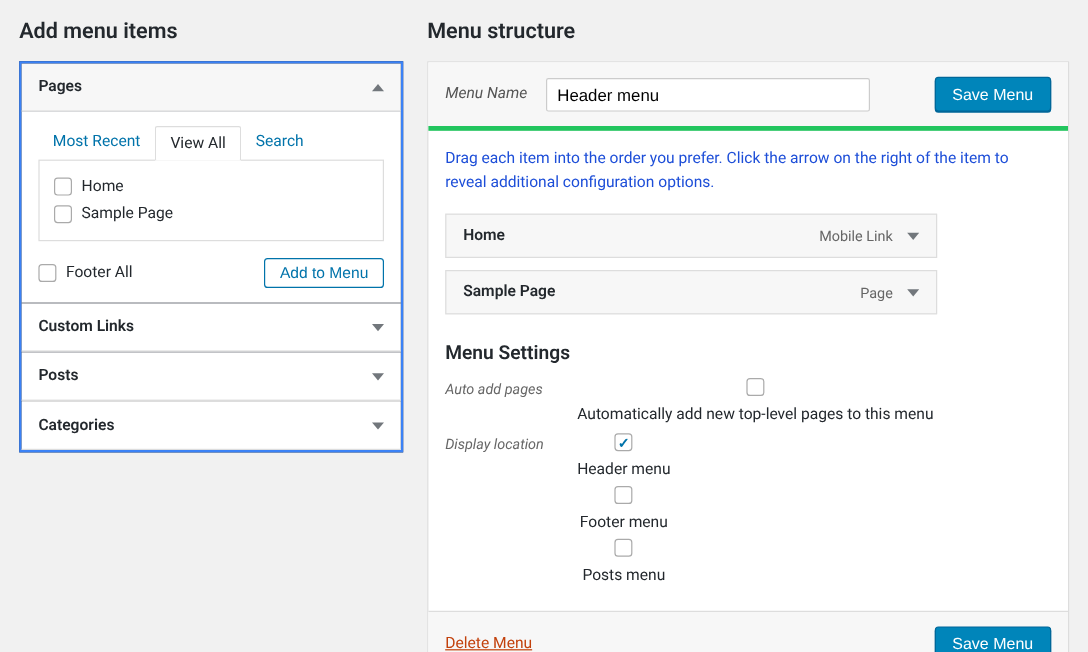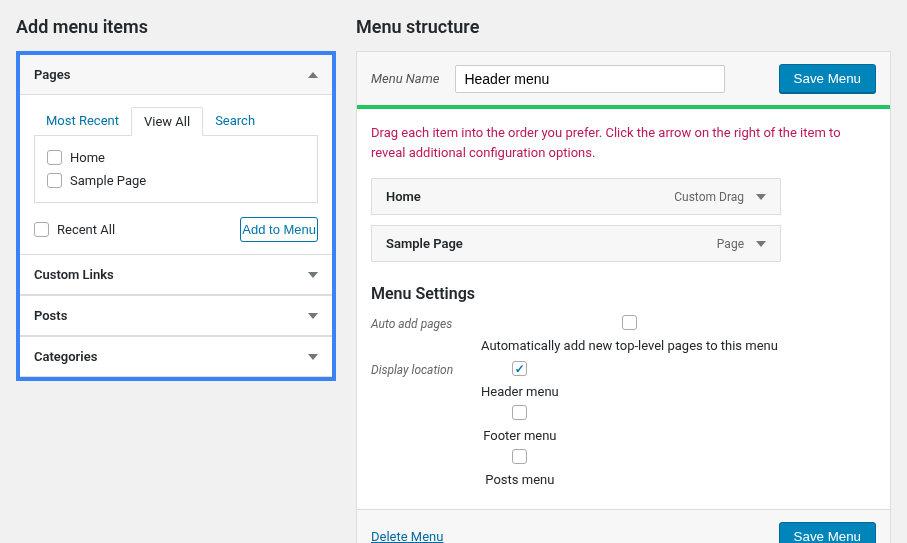--- a/index.html
+++ b/index.html
@@ -1,58 +1,58 @@
 <!DOCTYPE html>
 <html><head>
 <meta charset="utf-8">
 <style>
 * { box-sizing: border-box; margin: 0; padding: 0; }
 body { font-family: -apple-system, BlinkMacSystemFont, "Segoe UI", Roboto, sans-serif; font-size: 13px; color: #23282d; background: #f1f1f1; padding: 16px; width: 907px; }
 .wrap { display: flex; gap: 20px; }
 .col-left { width: 320px; }
 .col-right { flex: 1; }
 h2 { font-size: 18px; font-weight: 600; margin-bottom: 14px; color: #23282d; }
-.accordion { border: 4px solid #3b82f6; background: #0f172a; margin-top: 13px; }
+.accordion { border: 2px solid #3b82f6; background: #0f172a; margin-top: 13px; }
 .accordion-header { background: #f7f7f7; border-bottom: 1px solid #ddd; padding: 12px 14px; font-weight: 600; font-size: 13px; cursor: pointer; display: flex; justify-content: space-between; align-items: center; }
 .accordion-section { border-bottom: 1px solid #ddd; }
 .accordion-section:last-child { border-bottom: none; }
 .accordion-section.open > .accordion-header { border-bottom: 1px solid #ddd; }
 .accordion-section.closed > .accordion-header { background: #fff; }
 .triangle { width: 0; height: 0; display: inline-block; }
 .triangle-up { border-left: 5px solid transparent; border-right: 5px solid transparent; border-bottom: 6px solid #72777c; }
 .triangle-down { border-left: 5px solid transparent; border-right: 5px solid transparent; border-top: 6px solid #72777c; }
 .accordion-body { padding: 12px 14px; background: #fff; }
 .tabs { display: flex; margin-bottom: 0; }
 .tab { padding: 6px 12px; font-size: 13px; cursor: pointer; color: #0073aa; }
 .tab.active { background: #fff; border: 1px solid #ddd; border-bottom: 1px solid #fff; position: relative; z-index: 2; color: #23282d; border-radius: 2px 2px 0 0; }
 .page-list { border: 1px solid #ddd; padding: 10px 12px; margin-top: -1px; position: relative; }
 .page-item { display: flex; align-items: center; gap: 8px; padding: 4px 0; font-size: 13px; }
 .checkbox { width: 15px; height: 15px; border: 1px solid #aaa; border-radius: 3px; background: #fff; cursor: pointer; display: inline-flex; align-items: center; justify-content: center; flex-shrink: 0; }
 .checkbox.checked::after { content: "✓"; color: #0073aa; font-size: 12px; font-weight: bold; line-height: 1; }
 .actions-row { display: flex; align-items: center; justify-content: space-between; margin-top: 14px; }
 .select-all { display: flex; align-items: center; gap: 8px; font-size: 13px; }
-.btn { display: inline-block; padding: 4px 1px; border: 1px solid #0073aa; background: #fff; color: #0073aa; border-radius: 3px; font-size: 13px; cursor: pointer; }
+.btn { display: inline-block; padding: 4px 12px; border: 1px solid #0073aa; background: #fff; color: #0073aa; border-radius: 3px; font-size: 13px; cursor: pointer; }
 .btn-primary { background: #0085ba; border: 1px solid #006799; color: #fff; padding: 6px 14px; font-weight: 500; box-shadow: 0 1px 0 #006799; border-radius: 3px; }
 .panel { border: 1px solid #ddd; background: #fff; }
 .panel-header { background: #f7f7f7; border-bottom: 4px solid #22c55e; padding: 12px 14px; display: flex; align-items: center; gap: 16px; }
 .panel-header .label { font-style: italic; font-size: 13px; color: #555; }
 .panel-header input[type=text] { flex: 0 0 270px; padding: 5px 8px; border: 1px solid #ccc; border-radius: 2px; font-size: 14px; }
 .panel-header .spacer { flex: 1; }
 .panel-body { padding: 14px; }
-.hint { font-size: 13px; color: #be185d; margin-bottom: 16px; line-height: 1.5; }
+.hint { font-size: 13px; color: #1d4ed8; margin-bottom: 16px; line-height: 1.5; }
 .menu-item { border: 1px solid #ddd; background: #f7f7f7; display: flex; align-items: center; justify-content: space-between; padding: 10px 14px; margin-bottom: 10px; max-width: 410px; cursor: move; }
 .menu-item .title { font-weight: 600; font-size: 13px; }
 .menu-item .meta { display: flex; align-items: center; gap: 12px; color: #666; font-size: 12px; }
 h3 { font-size: 16px; font-weight: 600; margin-top: 22px; margin-bottom: 12px; }
 .settings-row { display: flex; align-items: flex-start; margin-bottom: 8px; }
 .settings-label { width: 110px; font-style: italic; color: #666; font-size: 12px; padding-top: 2px; }
 .settings-options { display: flex; flex-direction: column; gap: 6px; }
 .opt { display: flex; align-items: center; gap: 8px; font-size: 13px; flex-direction: column; }
 .panel-footer { background: #f7f7f7; border-top: 1px solid #ddd; padding: 12px 14px; display: flex; align-items: center; justify-content: space-between; }
-.delete-link { color: #0369a1; text-decoration: underline; font-size: 13px; cursor: pointer; }
+.delete-link { color: #c2410c; text-decoration: underline; font-size: 13px; cursor: pointer; }
 </style>
 </head>
 <body>
 
 <div class="wrap">
   <div class="col-left">
     <h2>Add menu items</h2>
     <div class="accordion">
 
       <div class="accordion-section open">
@@ -72,21 +72,21 @@
               <span>Home</span>
             </div>
             <div class="page-item">
               <span class="checkbox"></span>
               <span>Sample Page</span>
             </div>
           </div>
           <div class="actions-row">
             <div class="select-all">
               <span class="checkbox"></span>
-              <span>Recent All</span>
+              <span>Footer All</span>
             </div>
             <button class="btn">Add to Menu</button>
           </div>
         </div>
       </div>
 
       <div class="accordion-section closed">
         <div class="accordion-header">
           <span>Custom Links</span>
           <span class="triangle triangle-down"></span>
@@ -118,21 +118,21 @@
         <input type="text" value="Header menu" style="">
         <span class="spacer"></span>
         <button class="btn-primary">Save Menu</button>
       </div>
       <div class="panel-body">
         <p class="hint">Drag each item into the order you prefer. Click the arrow on the right of the item to reveal additional configuration options.</p>
 
         <div class="menu-item">
           <span class="title">Home</span>
           <span class="meta">
-            <span>Custom Drag</span>
+            <span>Mobile Link</span>
             <span class="triangle triangle-down"></span>
           </span>
         </div>
 
         <div class="menu-item">
           <span class="title">Sample Page</span>
           <span class="meta">
             <span>Page</span>
             <span class="triangle triangle-down"></span>
           </span>

